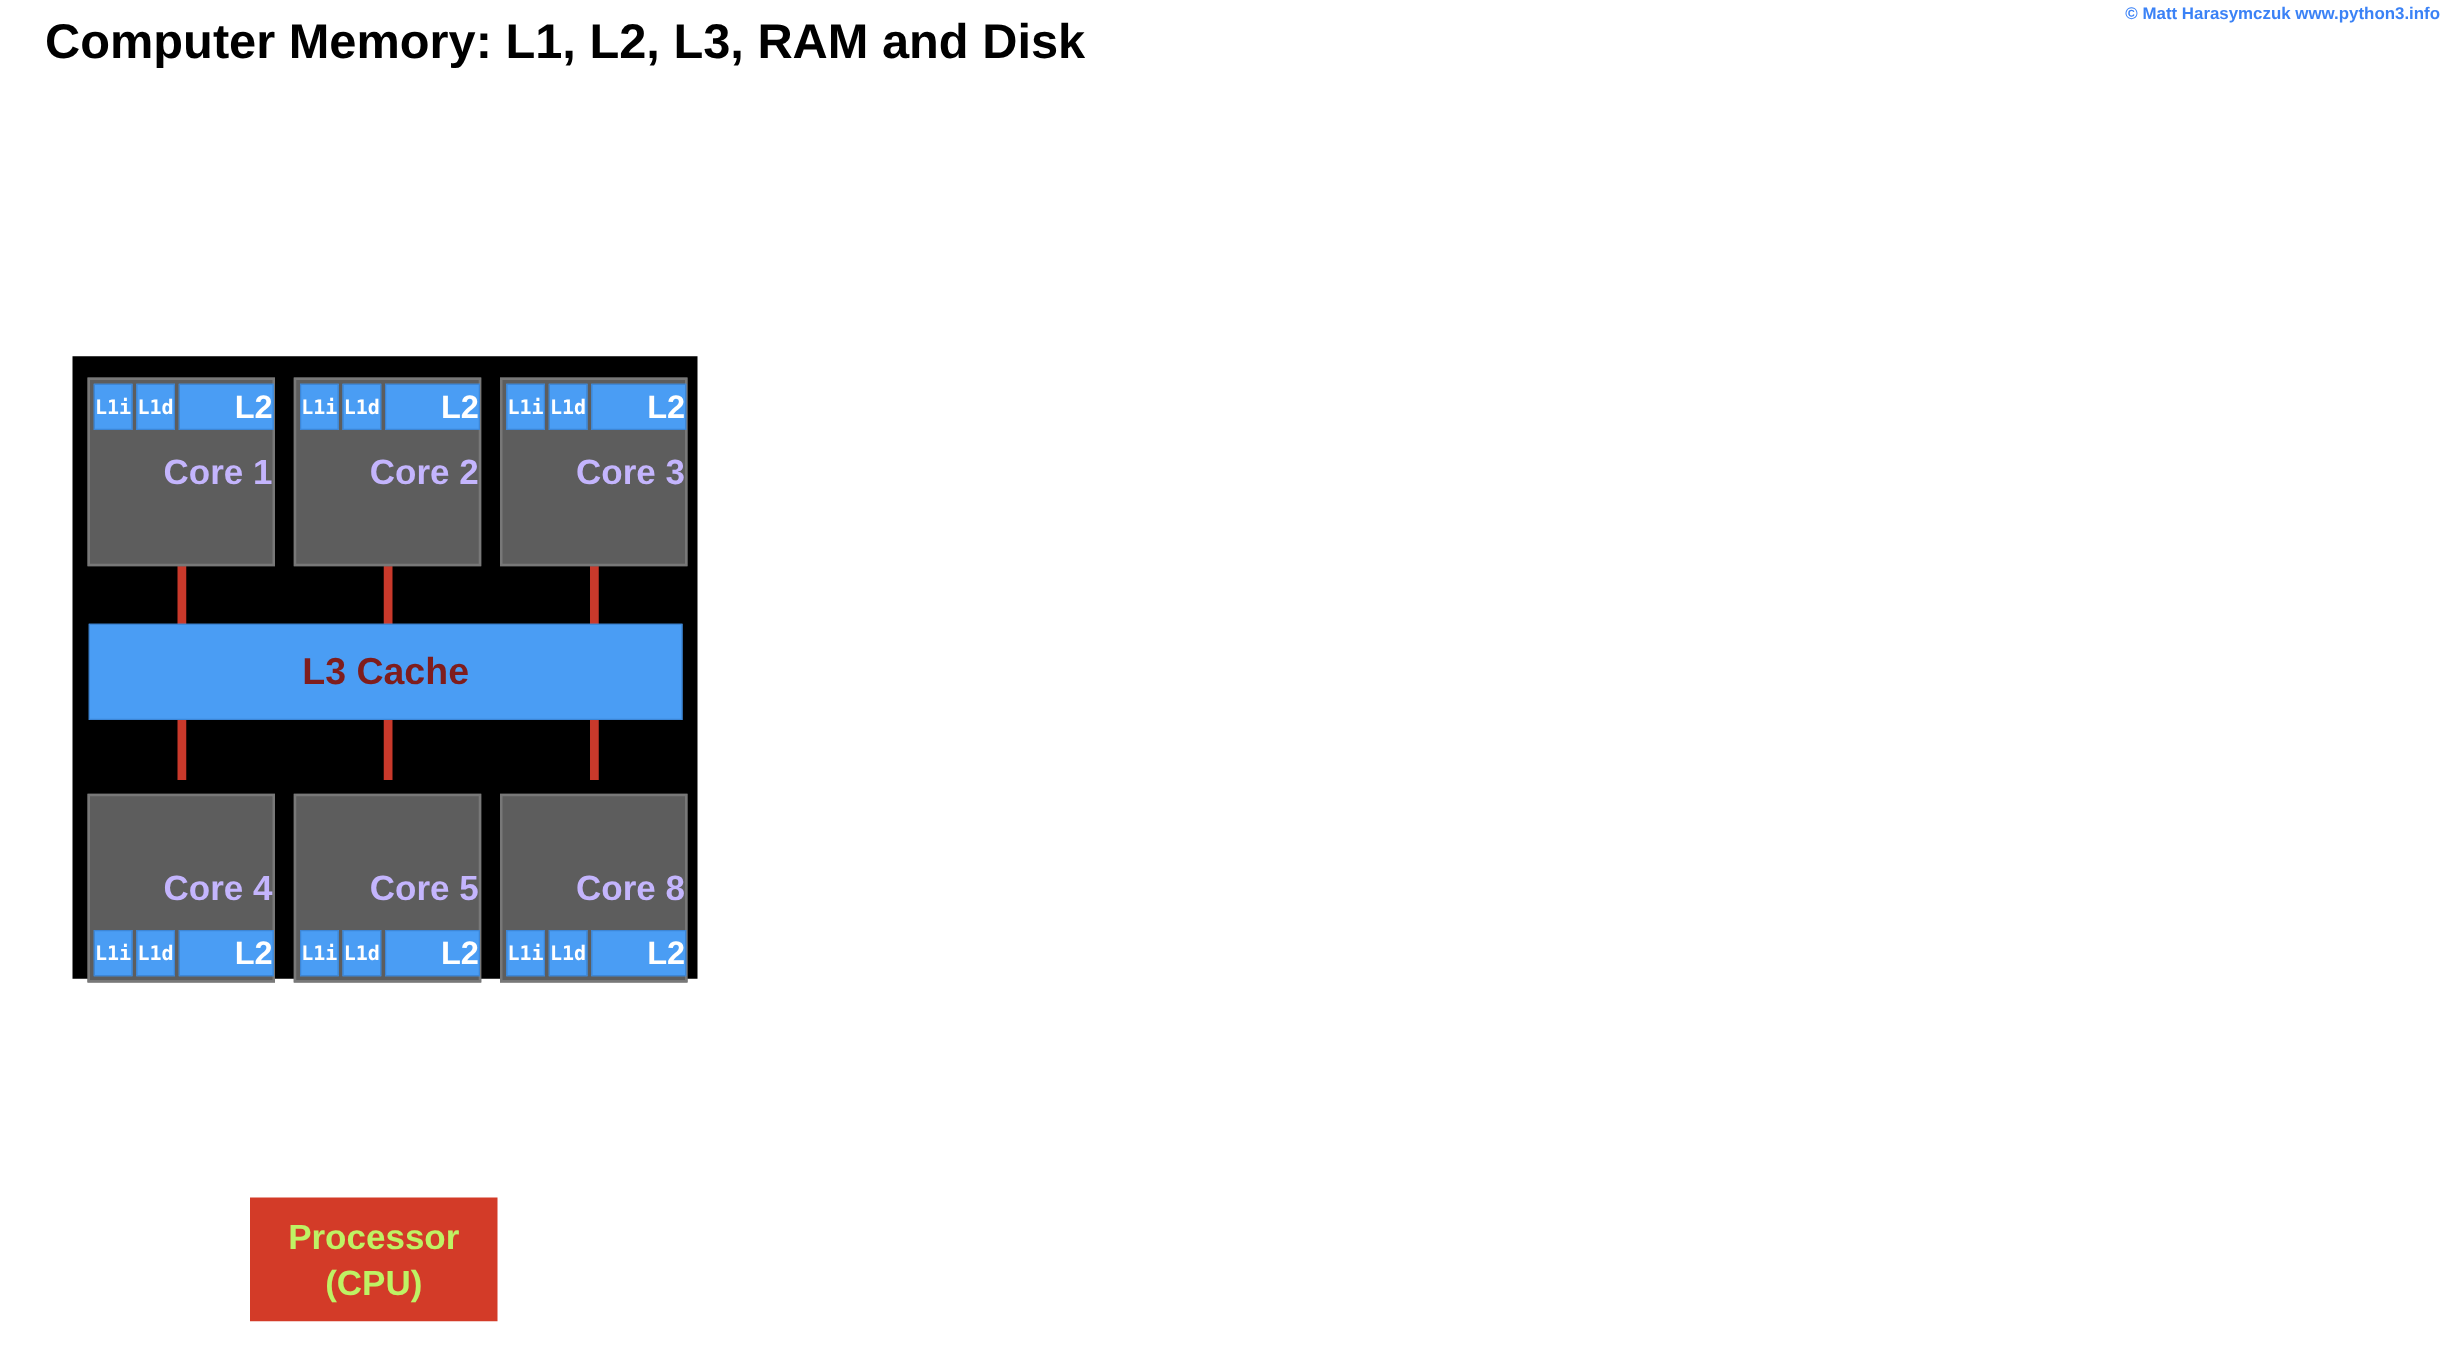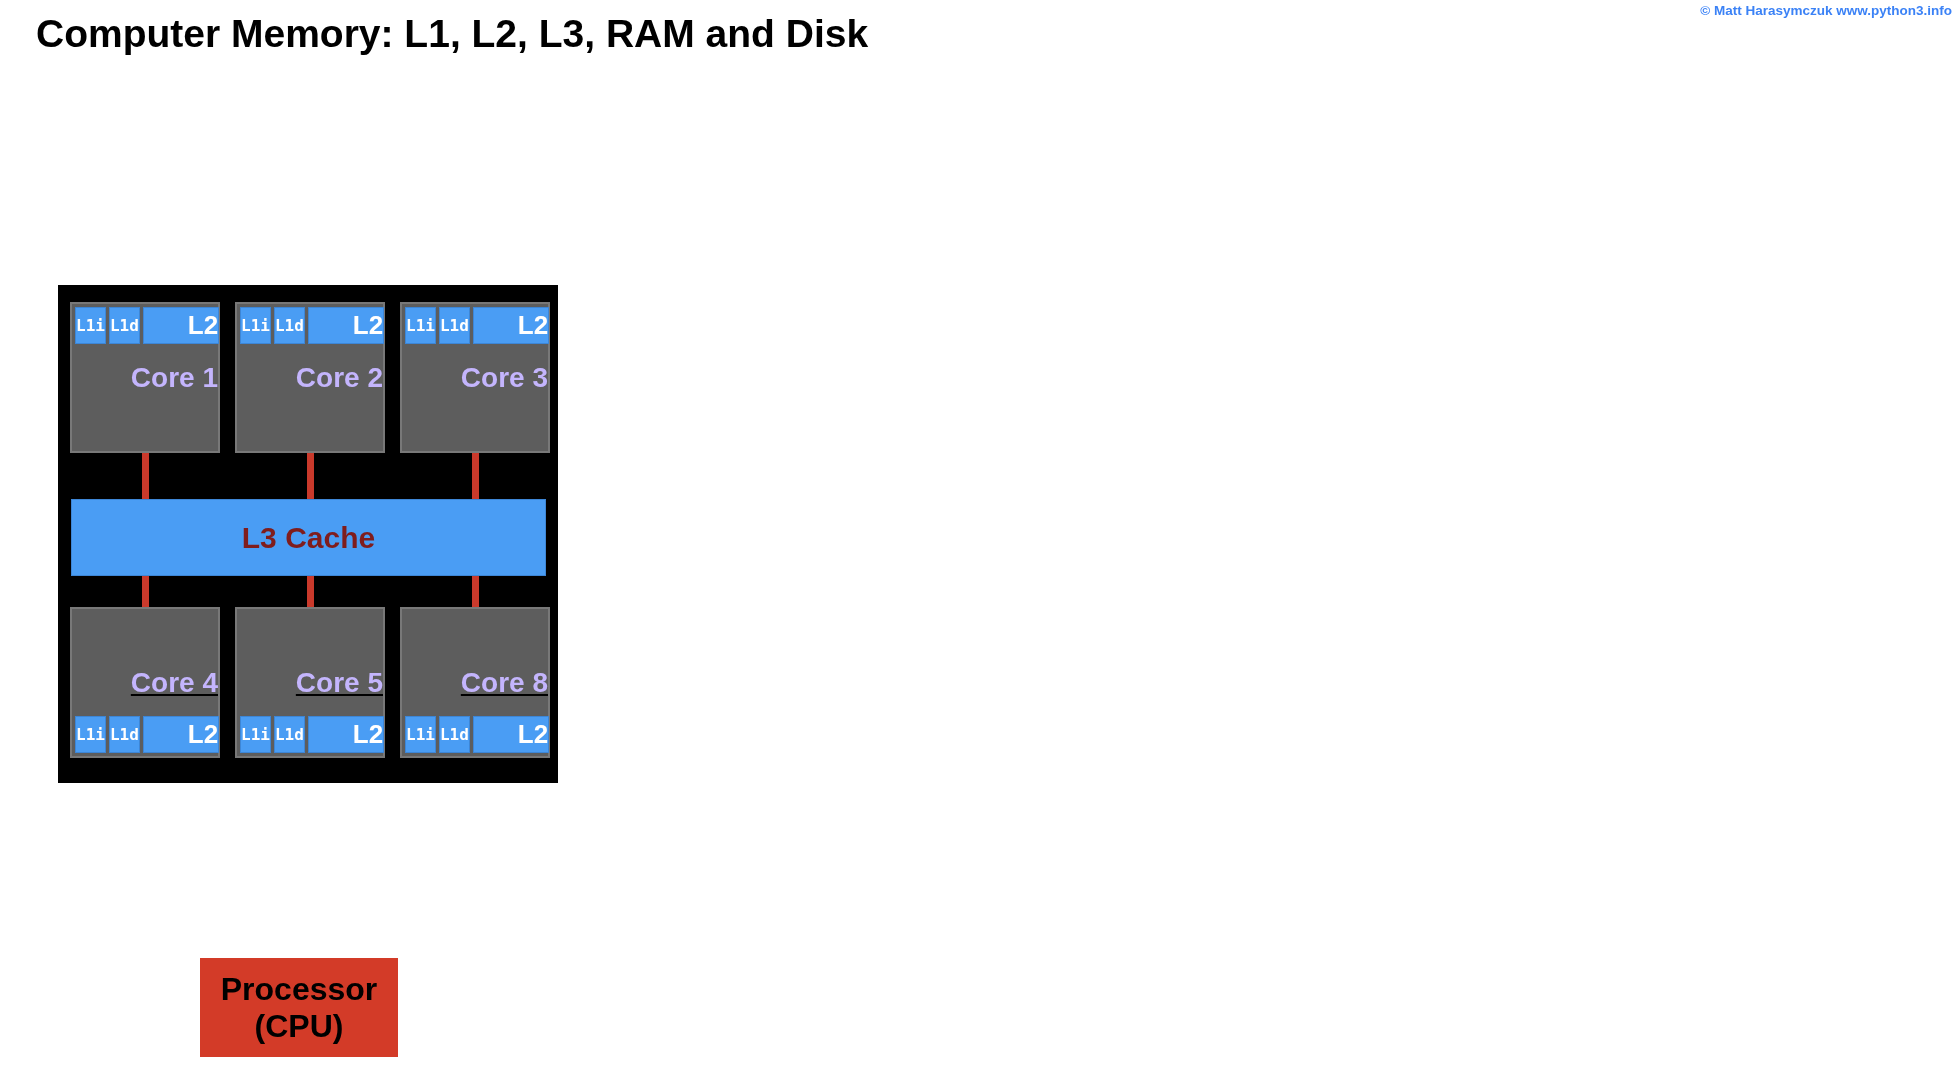--- a/index.html
+++ b/index.html
@@ -53,21 +53,21 @@
     height: 151px;
     background: #5d5d5d;
     border: 2px solid #787878;
     box-sizing: border-box;
     display: flex;
     align-items: center;
     justify-content: flex-end;
     z-index: 2;
   }
   .core.row-top    { top: 17px; }
-  .core.row-bottom { top: 322px; text-decoration: underline; }
+  .core.row-bottom { top: 350px; }
   .core.col-1 { left: 12px; }
   .core.col-2 { left: 177px; }
   .core.col-3 { left: 342px; }
 
   .core-label {
     color: #c4b5fd;
     font-weight: bold;
     font-size: 28px;
     line-height: 34px;
     white-space: nowrap;
@@ -146,23 +146,23 @@
     position: absolute;
     left: 200px;
     top: 958px;
     width: 198px;
     height: 99px;
     background: #d33b28;
     display: flex;
     flex-direction: column;
     align-items: center;
     justify-content: center;
-    color: #000000;
-    font-weight: bold;
-    font-size: 32px;
+    color: #bef264;
+    font-weight: bold;
+    font-size: 28px;
     line-height: 37px;
     text-align: center;
   }
 </style>
 </head>
 <body>
 
 <div class="stage">
 
   <h1 class="page-title">Computer Memory: L1, L2, L3, RAM and Disk</h1>

